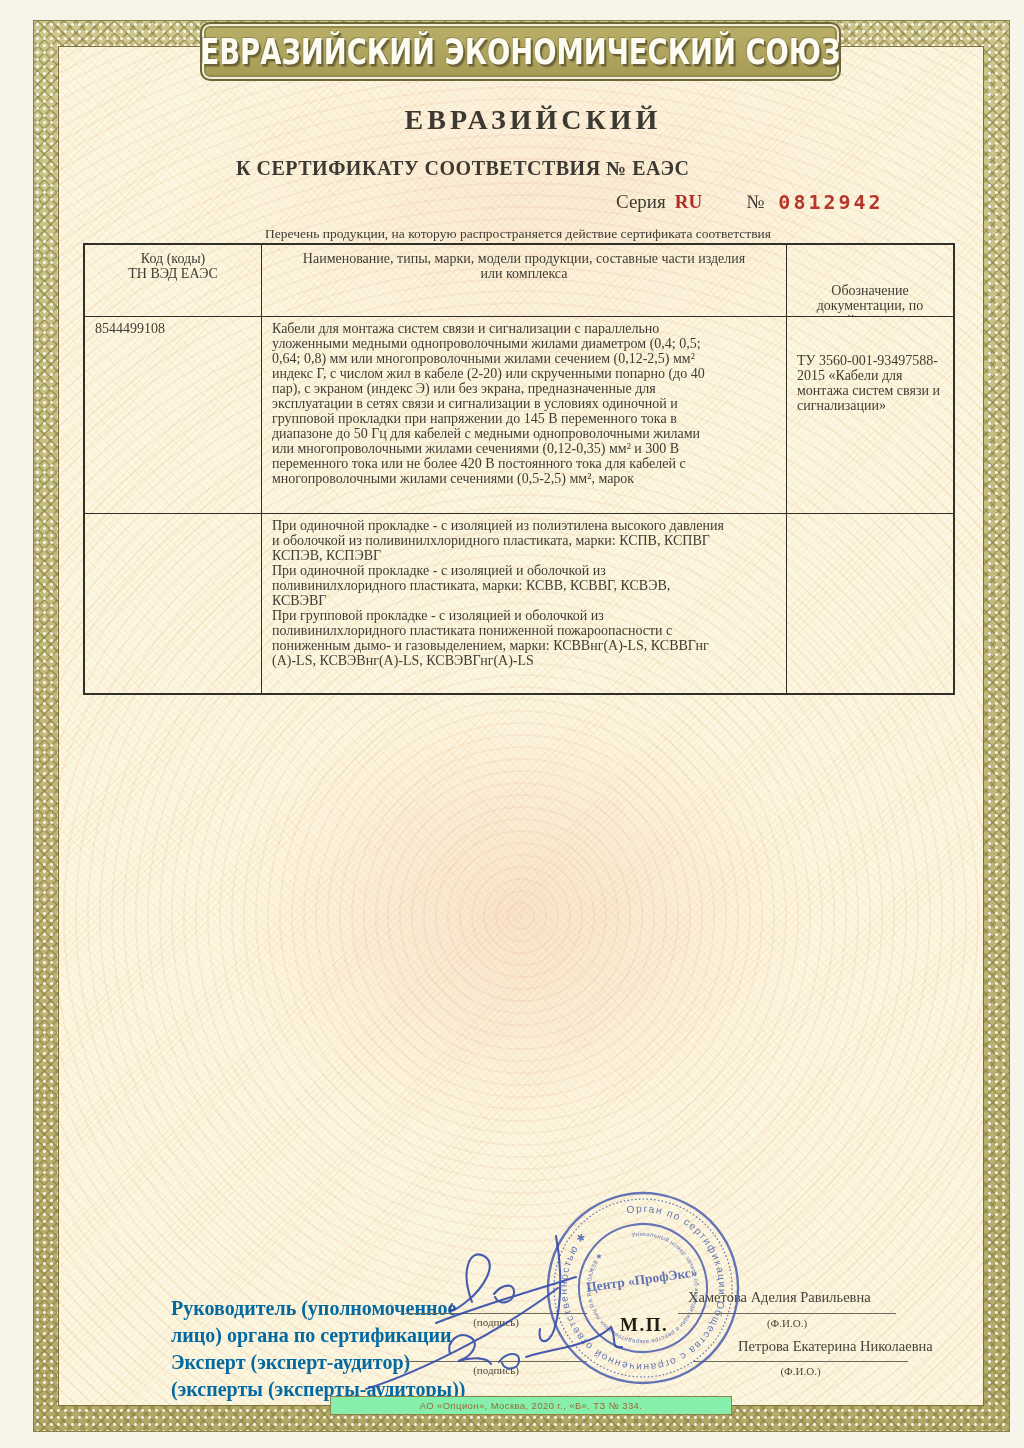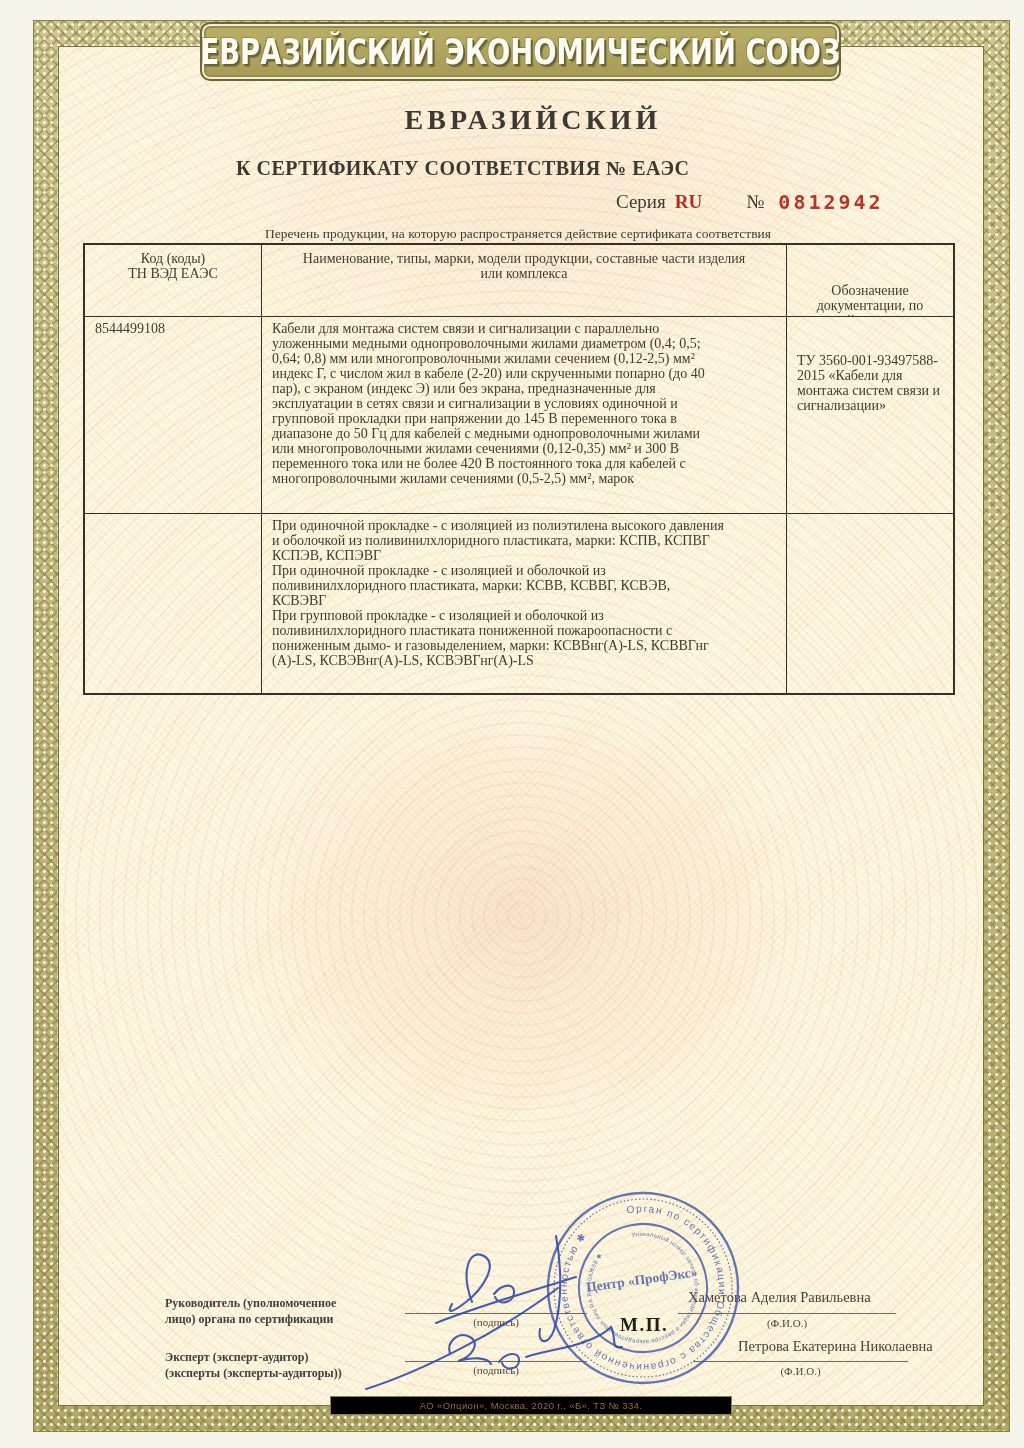--- a/index.html
+++ b/index.html
@@ -58,34 +58,34 @@
     display:grid;grid-template-columns:177px 525px 1fr;grid-template-rows:72px 197px 179px;
     color:#403c33;background:rgba(255,255,255,0);}
   .tbl .c{border-right:1.5px solid #33302a;border-bottom:1.5px solid #33302a;
     padding:4px 10px 0 10px;font-size:14px;line-height:15px;overflow:hidden;}
   .tbl .c:nth-child(3n){border-right:none;margin-top:32px;}
   .tbl .c.last{border-bottom:none;}
   .tbl .hd{text-align:center;padding-top:6px;}
   .pre{white-space:pre-line;}
 
   
-  .sig-label{position:absolute;left:165px;width:330px;font-size:12px;font-weight:bold;
-    color:#404040;line-height:1.36;}
+  .sig-label{position:absolute;left:171px;width:330px;font-size:20px;font-weight:bold;
+    color:#0369a1;line-height:1.36;}
   .sig-line{position:absolute;border-bottom:1.2px solid #6f6a5e;height:12px;}
   .sig-caption{position:absolute;font-size:11px;color:#4d483c;text-align:center;}
   .fio-name{position:absolute;font-size:14.5px;color:#46413a;white-space:nowrap;}
   .mp{position:absolute;left:620px;top:1314px;font-size:19px;font-weight:bold;
     letter-spacing:1.5px;color:#221f19;}
 
   .stamp{position:absolute;left:533px;top:1178px;width:220px;height:220px;
     transform:rotate(-12deg);opacity:.85;pointer-events:none;}
   .sigs{position:absolute;left:350px;top:1215px;width:310px;height:190px;pointer-events:none;}
 
   .footer-box{position:absolute;left:330px;top:1396px;width:400px;height:17px;
-    border:1px solid #8c834a;background:#000000;display:flex;align-items:center;justify-content:center;text-align:center;}
+    border:1px solid #8c834a;background:#86efac;display:flex;align-items:center;justify-content:center;text-align:center;}
   .footer-box span{font-family:"Liberation Sans","DejaVu Sans",sans-serif;font-size:9.5px;
     color:#996a38;letter-spacing:.4px;white-space:nowrap;}
 </style>
 </head>
 <body>
 
 <div id="page">
 
   <div class="band"></div>
   <div class="inner-area"></div>

